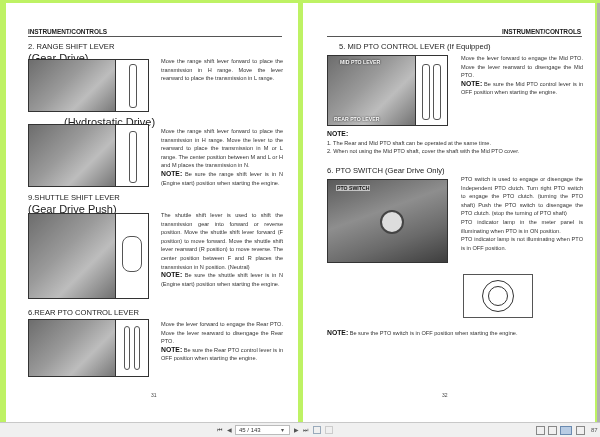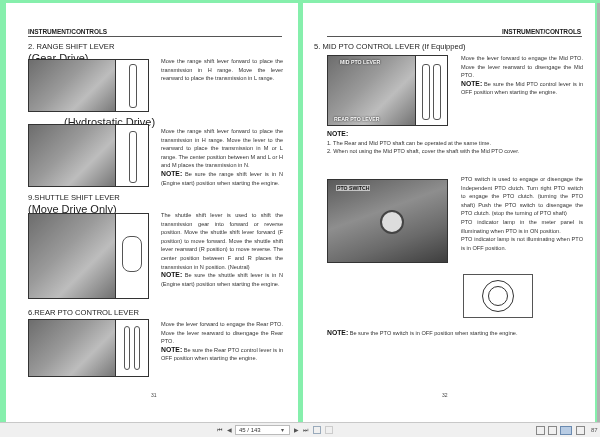--- a/index.html
+++ b/index.html
@@ -1,18 +1,18 @@
 <!DOCTYPE html>
 <html><head>
 <meta charset="utf-8">
 <style>
   * { box-sizing: border-box; margin: 0; padding: 0; }
   html, body { width: 600px; height: 437px; overflow: hidden; }
   body { background: #8a8a8a; font-family: "Liberation Sans", sans-serif; position: relative; }
-  .viewer { position: absolute; left: 0; top: 0; width: 600px; height: 422px; background: #86efac; }
+  .viewer { position: absolute; left: 0; top: 0; width: 600px; height: 422px; background: #bef264; }
   .page { position: absolute; background: #fff; top: 3px; height: 419px; }
   .page.left { left: 6px; width: 292px; }
   .page.right { left: 303px; width: 292px; }
   .hdr { position: absolute; top: 25px; font-size: 6.5px; font-weight: bold; color: #222; letter-spacing: -0.1px; }
   .hdr-rule { position: absolute; top: 33px; height: 1px; background: #555; }
   .h2 { position: absolute; font-size: 7.6px; color: #222; }
   .sub { position: absolute; font-size: 11px; color: #222; }
   .photo { position: absolute; border: 1px solid #333; overflow: hidden; background: linear-gradient(135deg,#6d6d6d 0%,#9a9a9a 35%,#bdbdbd 55%,#7a7a7a 80%,#4c4c4c 100%); }
   .photo .dia { position: absolute; top: 0; right: 0; bottom: 0; background: #fff; border-left: 1px solid #333; }
   .body { position: absolute; font-size: 5.6px; line-height: 8.6px; color: #333; text-align: justify; }
@@ -51,21 +51,21 @@
       <div class="dia" style="width:33px;">
         <div class="slot" style="left:13px; top:6px; width:8px; height:52px;"></div>
       </div>
     </div>
     <div class="body" style="left:155px; top:124px; width:122px;">
       <span>Move the range shift lever forward to place the transmission in H range. Move the lever to the rearward to place the transmission in M or L range. The center position between M and L or H and M places the transmission in N.</span><br>
       <b>NOTE:</b><span> Be sure the range shift lever is in N (Engine start) position when starting the engine.</span>
     </div>
 
     <div class="h2" style="left:22px; top:190px;">9.SHUTTLE SHIFT LEVER</div>
-    <div class="sub" style="left:22px; top:200px;">(Move Drive Only)</div>
+    <div class="sub" style="left:22px; top:200px;">(Gear Drive Push)</div>
     <div class="photo" style="left:22px; top:210px; width:121px; height:86px;">
       <div class="dia" style="width:33px;">
         <div class="slot" style="left:6px; top:22px; width:20px; height:36px; border-radius:8px;"></div>
       </div>
     </div>
     <div class="body" style="left:155px; top:208px; width:122px;">
       <span>The shuttle shift lever is used to shift the transmission gear into forward or reverse position. Move the shuttle shift lever forward (F position) to move forward. Move the shuttle shift lever rearward (R position) to move reverse. The center position between F and R places the transmission in N position. (Neutral)</span><br>
       <b>NOTE:</b><span>  Be sure the shuttle shift lever is in N (Engine start) position when starting the engine.</span>
     </div>
 
@@ -81,40 +81,41 @@
       <b>NOTE:</b><span> Be sure the Rear PTO control lever is in OFF position when starting the engine.</span>
     </div>
 
     <div class="pno" style="left:145px; top:389px;">31</div>
   </div>
 
   <div class="page right">
     <div class="hdr" style="right:14px;">INSTRUMENT/CONTROLS</div>
     <div class="hdr-rule" style="left:24px; width:255px;"></div>
 
-    <div class="h2" style="left:11px; top:39px;">5. MID PTO CONTROL LEVER (If Equipped)</div>
+    <div class="h2" style="left:36px; top:39px;">5. MID PTO CONTROL LEVER (If Equipped)</div>
     <div class="photo" style="left:24px; top:52px; width:121px; height:71px;">
       <div class="lbl" style="left:12px; top:3px;">MID PTO LEVER</div>
       <div class="lbl" style="left:6px; top:60px;">REAR PTO LEVER</div>
       <div class="dia" style="width:32px;">
         <div class="slot" style="left:6px; top:8px; width:8px; height:56px;"></div>
         <div class="slot" style="left:17px; top:8px; width:8px; height:56px;"></div>
       </div>
     </div>
     <div class="body" style="left:158px; top:51px; width:122px;">
       <span>Move the lever forward to engage the Mid PTO. Move the lever rearward to disengage the Mid PTO.</span><br>
       <b>NOTE:</b><span> Be sure the Mid PTO control lever is in OFF position when starting the engine.</span>
     </div>
 
     <div class="body" style="left:24px; top:127px; width:260px;">
       <b>NOTE:</b><br>
       <span>1.  The Rear and Mid PTO shaft can be operated at the same time.</span><br>
       <span>2.  When not using the Mid PTO shaft, cover the shaft with the Mid PTO cover.</span>
     </div>
 
+    <div class="h2" style="left:24px; top:163px;">6. PTO SWITCH (Gear Drive Only)</div>
     <div class="photo" style="left:24px; top:176px; width:121px; height:84px; background: linear-gradient(160deg,#5a5a5a 0%,#8e8e8e 40%,#6a6a6a 70%,#3e3e3e 100%);">
       <div class="lbl dark" style="left:8px; top:5px;">PTO SWITCH</div>
       <div style="position:absolute; left:52px; top:30px; width:24px; height:24px; border-radius:50%; background:#ddd; border:2px solid #444;"></div>
     </div>
     <div class="body" style="left:158px; top:172px; width:122px;">
       <span>PTO switch is used to engage or disengage the Independent PTO clutch. Turn right PTO switch to engage the PTO clutch. (turning the PTO shaft) Push the PTO switch to disengage the PTO clutch. (stop the turning of PTO shaft)</span><br>
       <span>PTO indicator lamp in the meter panel is illuminating when PTO is in ON position.</span><br>
       <span>PTO indicator lamp is not illuminating when PTO is in OFF position.</span>
     </div>
     <div style="position:absolute; left:160px; top:271px; width:70px; height:44px; border:1px solid #555;">

